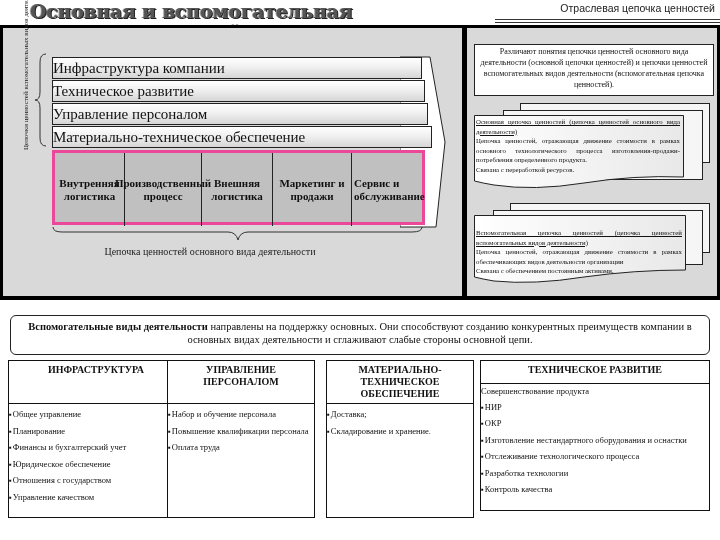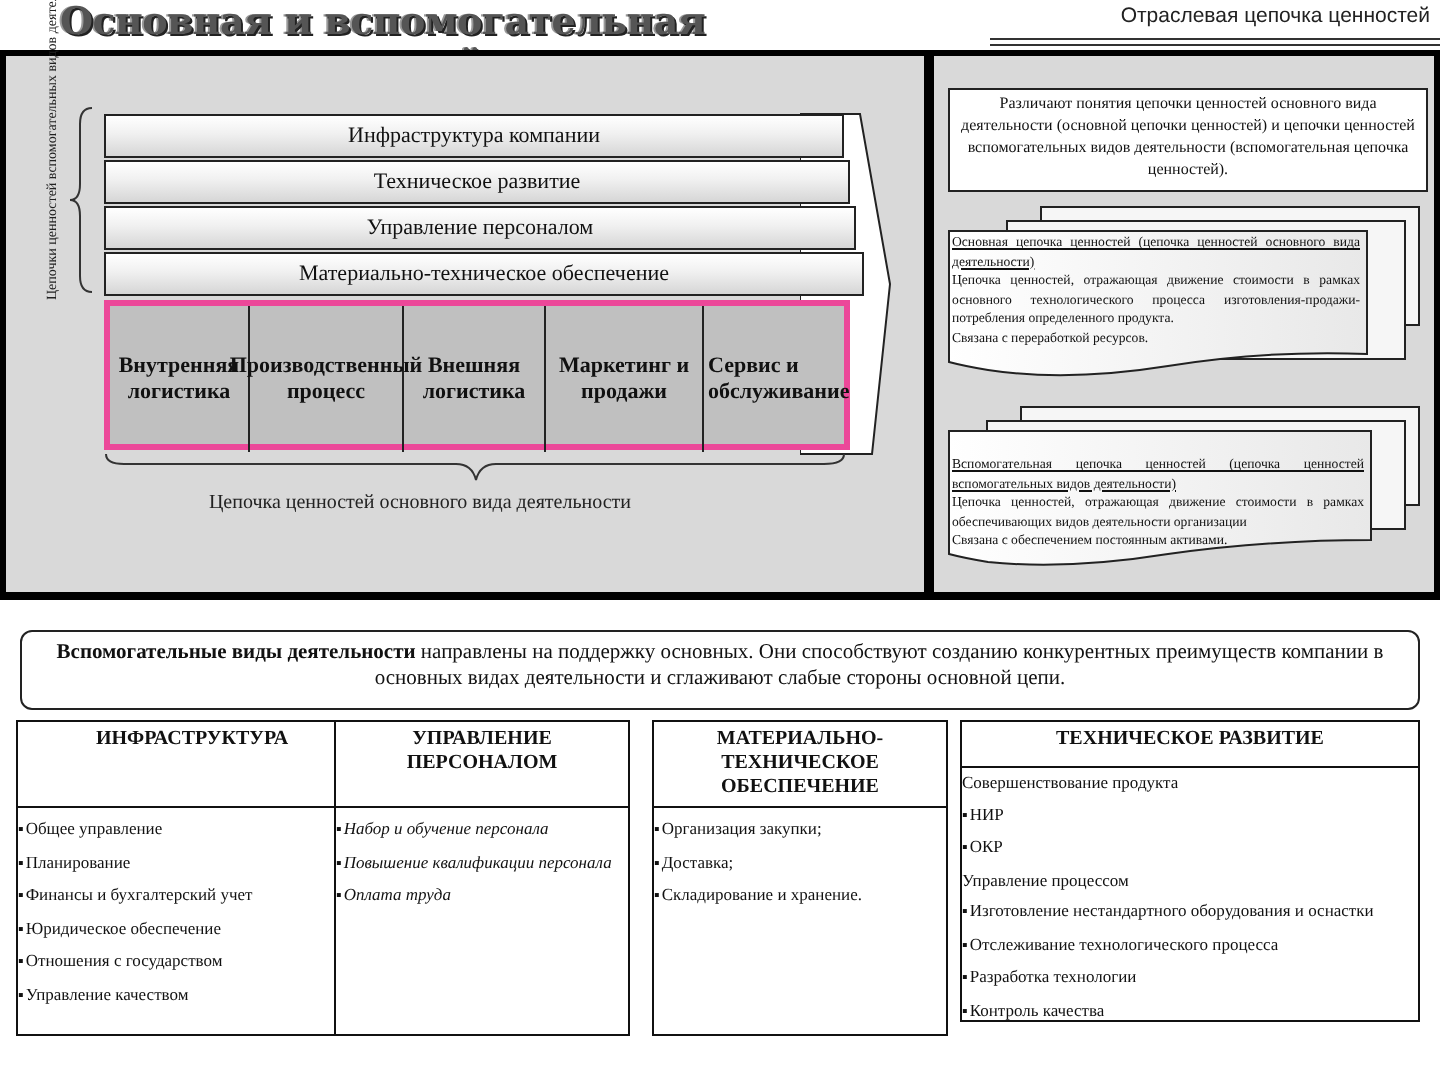--- a/index.html
+++ b/index.html
@@ -30,21 +30,21 @@
   }
   .vlabel span {
     display: block; transform: rotate(-90deg); white-space: nowrap;
     font-size: 7px; line-height: 8px; text-align: center; color: #222; width: 110px;
   }
   .brace-left { position: absolute; left: 34px; top: 52px; width: 14px; height: 96px; }
 
   .support-row {
     position: absolute; left: 52px; height: 22px; border: 1px solid #222;
     background: linear-gradient(#ffffff, #f0f0f0 45%, #d6d6d6);
-    font-size: 11px; text-align: center; line-height: 20px; color: #111;
+    font-size: 15px; text-align: left; line-height: 20px; color: #111;
   }
   .primary-area { position: absolute; left: 52px; top: 150px; width: 373px; height: 75px; background: #c0c0c0; border: 3px solid #ec4899; }
   .primary-cell {
     position: absolute; top: 0; height: 73px; border-right: 1px solid #222;
     display: flex; align-items: center; justify-content: center; text-align: center;
     font-weight: bold; font-size: 11px; line-height: 13px; color: #111;
   }
   .arrow-svg { position: absolute; left: 400px; top: 55px; width: 50px; height: 175px; }
   .brace-bottom { position: absolute; left: 52px; top: 226px; width: 372px; height: 18px; }
   .primary-caption { position: absolute; left: 80px; top: 246px; width: 260px; font-size: 10px; text-align: center; color: #222; }
@@ -158,39 +158,37 @@
       <li class="bullet">Общее управление</li>
       <li class="bullet">Планирование</li>
       <li class="bullet">Финансы и бухгалтерский учет</li>
       <li class="bullet">Юридическое обеспечение</li>
       <li class="bullet">Отношения с государством</li>
       <li class="bullet">Управление качеством</li>
     </ul>
 </div>
 <div class="col" style="left:167px;width:148px;height:158px;">
   <div class="col-head" style="height:43px;">УПРАВЛЕНИЕ ПЕРСОНАЛОМ</div>
-  <ul class="col-list" style="top:48px;font-style:italic;">
+  <ul class="col-list" style="top:48px;">
       <li class="bullet">Набор и обучение персонала</li>
       <li class="bullet">Повышение квалификации персонала</li>
       <li class="bullet">Оплата труда</li>
     </ul>
 </div>
 <div class="col" style="left:326px;width:148px;height:158px;">
   <div class="col-head" style="height:43px;">МАТЕРИАЛЬНО-ТЕХНИЧЕСКОЕ ОБЕСПЕЧЕНИЕ</div>
   <ul class="col-list" style="top:48px;">
-      <li class="bullet">Организация закупки;</li>
       <li class="bullet">Доставка;</li>
       <li class="bullet">Складирование и хранение.</li>
     </ul>
 </div>
 <div class="col" style="left:480px;width:230px;height:151px;">
   <div class="col-head" style="height:23px;">ТЕХНИЧЕСКОЕ РАЗВИТИЕ</div>
   <ul class="col-list" style="top:25px;">
       <li class="plain">Совершенствование продукта</li>
       <li class="bullet">НИР</li>
       <li class="bullet">ОКР</li>
-      <li class="plain">Управление процессом</li>
       <li class="bullet">Изготовление нестандартного оборудования и оснастки</li>
       <li class="bullet">Отслеживание технологического процесса</li>
       <li class="bullet">Разработка технологии</li>
       <li class="bullet">Контроль качества</li>
     </ul>
 </div>
 
 </body></html>

